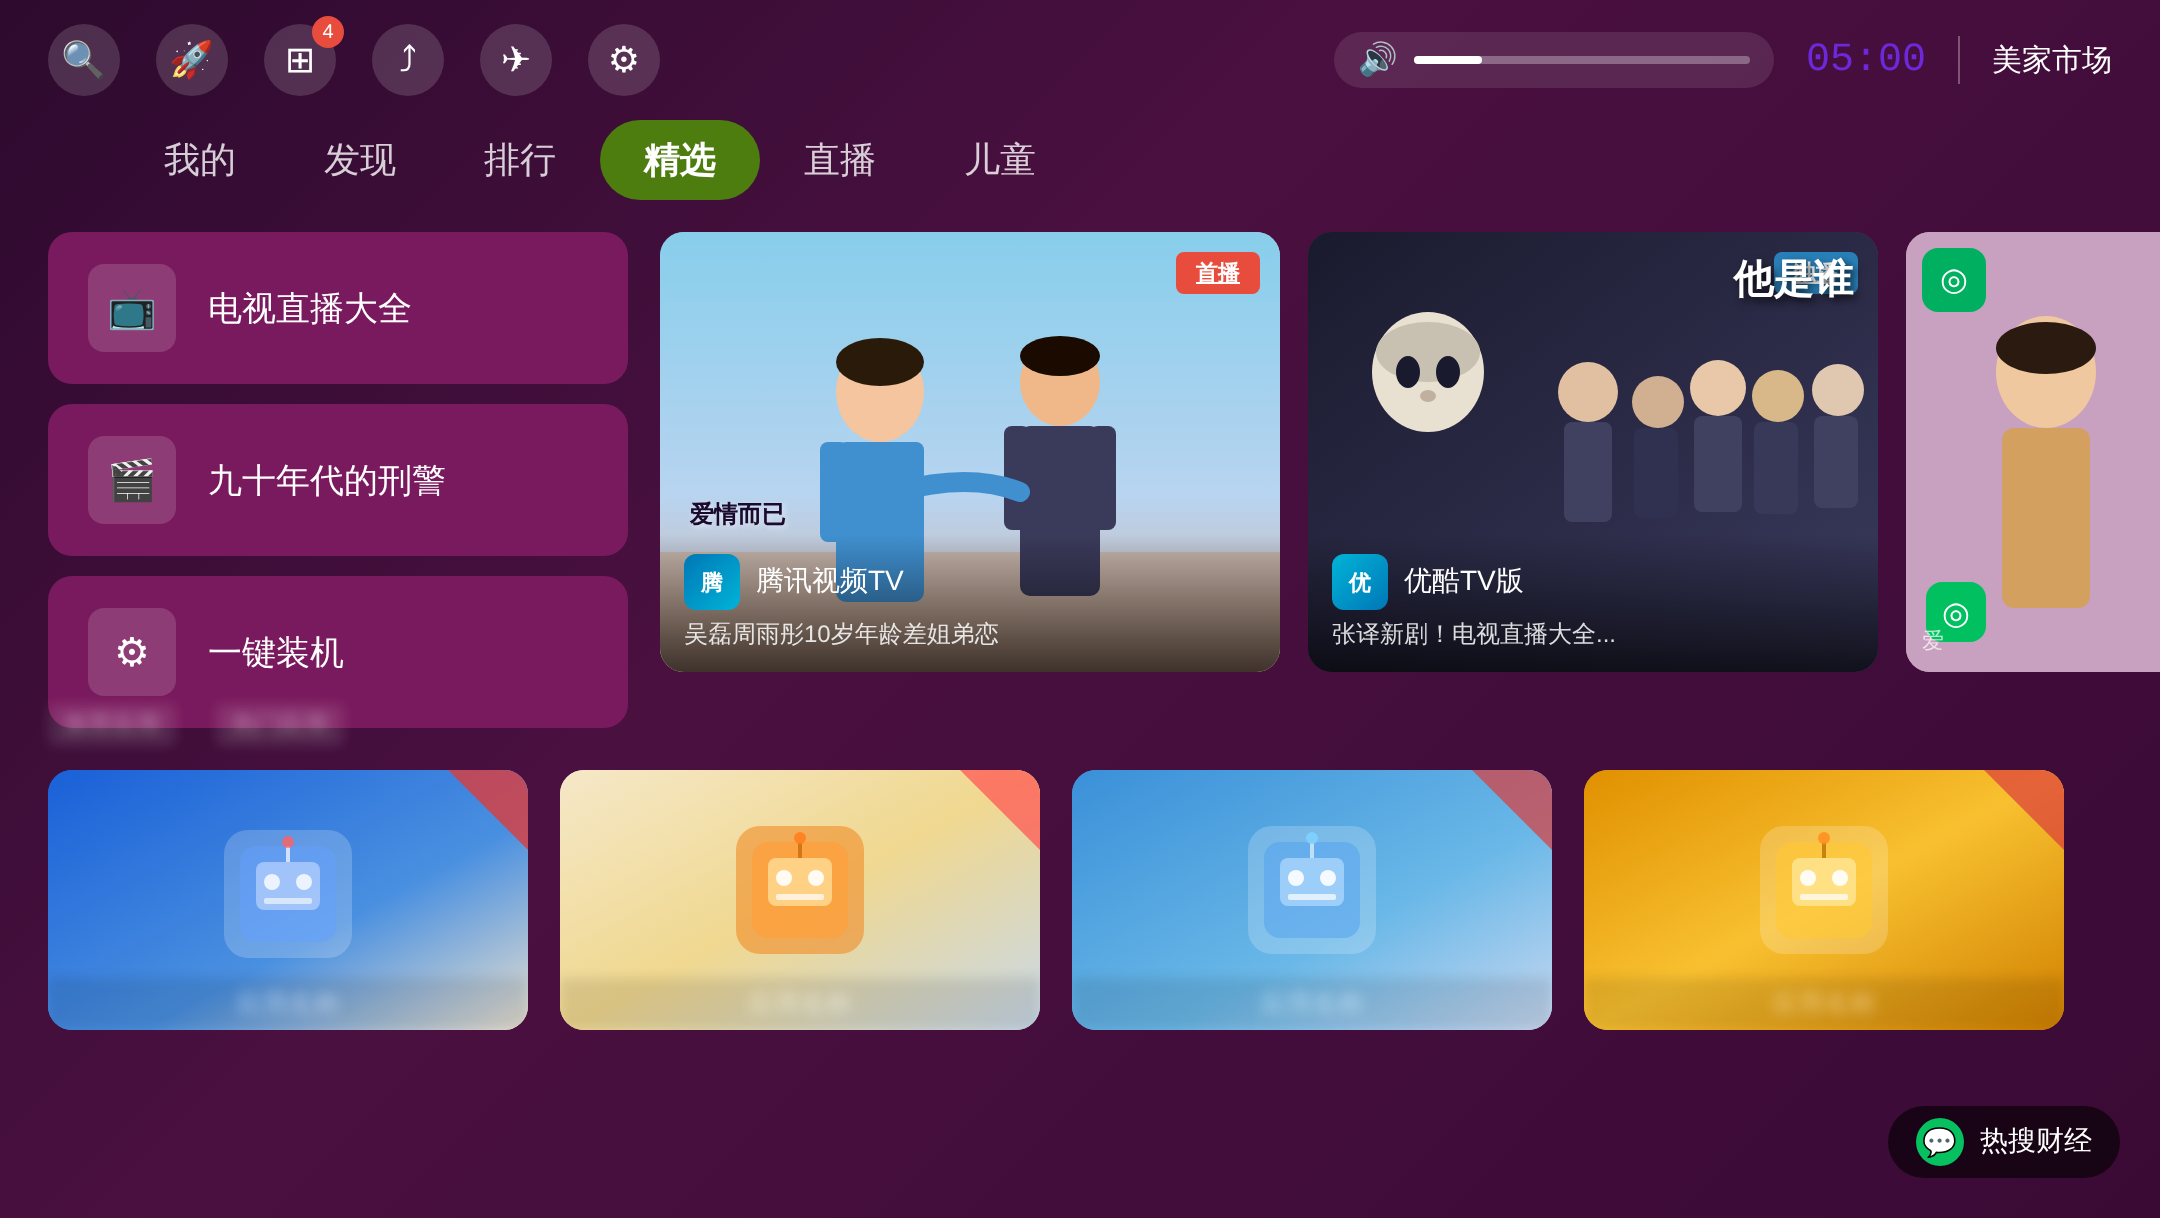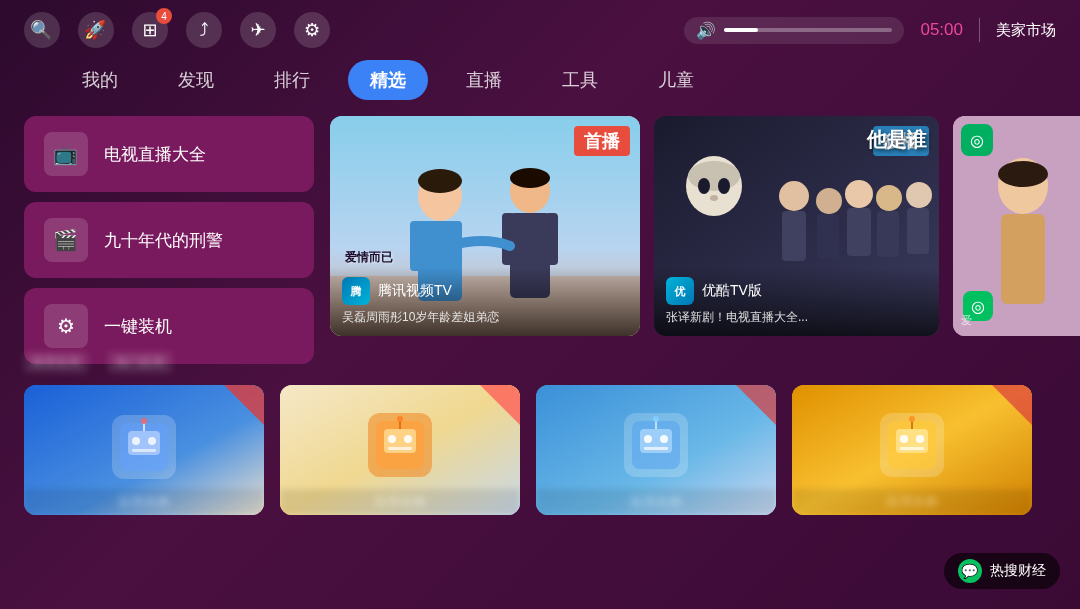--- a/index.html
+++ b/index.html
@@ -78,45 +78,46 @@
       display: flex;
       align-items: center;
       gap: 16px;
     }
     .divider-v {
       width: 1px;
       height: 24px;
       background: rgba(255,255,255,0.3);
     }
     .time-text {
-      font-size: 17px;
-      color: #ec4899;
+      font-size: 20px;
+      color: #6d28d9;
+      font-family: Liberation Mono, monospace;
     }
     .market-text {
       font-size: 15px;
       color: white;
     }
 
     
     .nav-bar {
       display: flex;
       align-items: center;
       padding: 0 60px;
-      gap: 16px;
+      gap: 0;
       margin-bottom: 16px;
     }
     .nav-item {
       padding: 8px 22px;
       font-size: 18px;
       color: rgba(255,255,255,0.8);
       cursor: pointer;
       border-radius: 24px;
     }
     .nav-item.active {
-      background: #3b82f6;
+      background: #4d7c0f;
       color: white;
       font-weight: bold;
     }
 
     
     .main-content {
       display: flex;
       padding: 0 24px;
       gap: 16px;
       height: 220px;
@@ -199,23 +200,24 @@
       inset: 0;
       background: linear-gradient(to bottom, transparent 50%, rgba(0,0,0,0.6) 100%);
     }
 
     .card-badge {
       position: absolute;
       top: 10px;
       right: 10px;
       padding: 3px 10px;
       border-radius: 4px;
-      font-size: 18px;
+      font-size: 11px;
       font-weight: bold;
       z-index: 2;
+      text-decoration: underline;
     }
     .badge-red { background: #e74c3c; }
     .badge-blue { background: #2980b9; }
 
     .card-title-overlay {
       position: absolute;
       bottom: 0;
       left: 0;
       right: 0;
       padding: 10px 12px;
@@ -382,21 +384,20 @@
     <span class="market-text">美家市场</span>
   </div>
 </div>
 
 <div class="nav-bar">
   <div class="nav-item">我的</div>
   <div class="nav-item">发现</div>
   <div class="nav-item">排行</div>
   <div class="nav-item active">精选</div>
   <div class="nav-item">直播</div>
-  <div class="nav-item">工具</div>
   <div class="nav-item">儿童</div>
 </div>
 
 <div class="main-content">
 
   <div class="left-panel">
     <div class="menu-btn">
       <div class="menu-icon">📺</div>
       <span>电视直播大全</span>
     </div>

